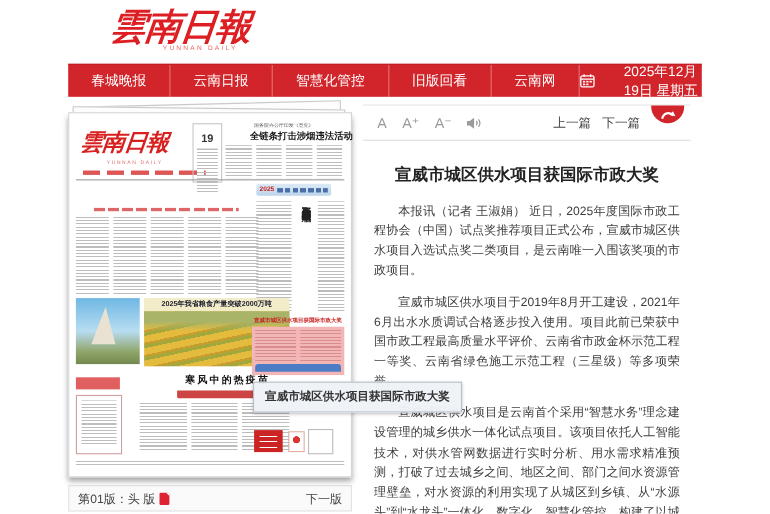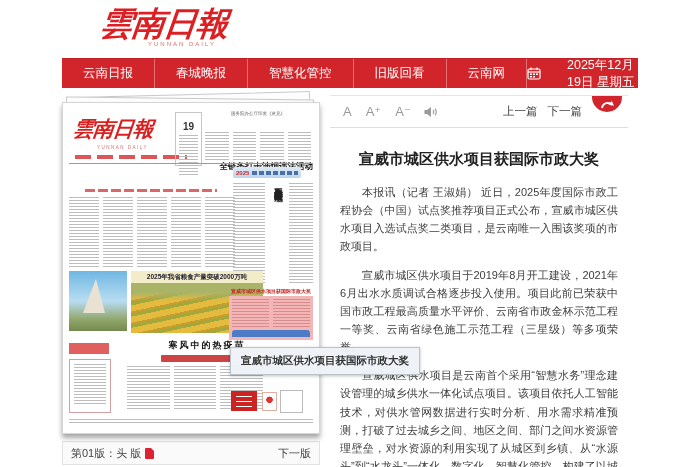--- a/index.html
+++ b/index.html
@@ -36,21 +36,21 @@
   .cols>div{flex:1;}
   .np-masthead{left:10px;top:12px;font-family:"DejaVu Serif","Liberation Serif",serif;font-style:italic;
                font-weight:bold;font-size:21px;color:#d8201f;letter-spacing:-1px;transform:skewX(-6deg);}
   .np-mast-en{left:34px;top:42px;font-size:4.5px;color:#e06a6a;letter-spacing:1.5px;}
   .np-slogan{left:12px;top:52px;width:112px;height:4px;
              background:repeating-linear-gradient(90deg,#d55 0,#d55 16px,transparent 16px,transparent 22px);}
   .datebox{left:112px;top:9px;width:25px;height:52px;border:1px solid #c6c6c6;text-align:center;}
   .datebox b{display:block;font-size:10px;color:#333;margin-top:8px;}
   .datebox .tl{margin:3px 3px 0 3px;height:40px;}
   .np-kicker{left:142px;top:8px;width:106px;font-size:4.5px;color:#555;text-align:center;white-space:nowrap;overflow:hidden;}
-  .np-h-top{left:144px;top:15px;width:106px;font-size:8.5px;font-weight:bold;color:#151515;text-align:right;white-space:nowrap;margin-top:43px;}
+  .np-h-top{left:158px;top:15px;width:106px;font-size:8.5px;font-weight:bold;color:#151515;text-align:center;white-space:nowrap;}
   .topcols{left:142px;top:29px;width:106px;height:30px;}
   .rule{left:6px;top:60px;width:244px;border-top:1px solid #9a9a9a;}
   .np-h-main{left:4px;top:66px;width:168px;font-size:13px;font-weight:bold;color:#111;
              text-align:center;letter-spacing:3px;white-space:nowrap;}
   .np-sub-red{left:22px;top:86px;width:132px;height:3px;
               background:repeating-linear-gradient(90deg,#d66 0,#d66 10px,transparent 10px,transparent 13px);}
   .maincols{left:6px;top:94px;width:166px;height:72px;}
   .ecobadge{left:170px;top:64px;width:62px;height:11px;background:linear-gradient(#ddeaf6,#bcd4ea);
             border-radius:2px;display:flex;align-items:center;gap:3px;padding:0 3px;}
   .ecobadge b{font-size:6px;color:#c22;}
@@ -126,22 +126,22 @@
 <div class="page">
 
   <header class="site-header">
     <div class="logo">
       <div class="logo-zh">雲南日報</div>
       <div class="logo-en">YUNNAN DAILY</div>
     </div>
   </header>
 
   <nav class="topnav">
+    <a class="nav-item">春城晚报</a>
     <a class="nav-item">云南日报</a>
-    <a class="nav-item">春城晚报</a>
     <a class="nav-item">智慧化管控</a>
     <a class="nav-item">旧版回看</a>
     <a class="nav-item">云南网</a>
     <div class="nav-date">
       <span class="cal">
         <svg width="14" height="13" viewBox="0 0 14 13">
             <rect x="1" y="2" width="12" height="10" rx="1.5" fill="none" stroke="#fff" stroke-width="1.2"></rect>
             <line x1="1" y1="5" x2="13" y2="5" stroke="#fff" stroke-width="1.2"></line>
             <line x1="4" y1="0.5" x2="4" y2="3" stroke="#fff" stroke-width="1.2"></line>
             <line x1="10" y1="0.5" x2="10" y2="3" stroke="#fff" stroke-width="1.2"></line>

